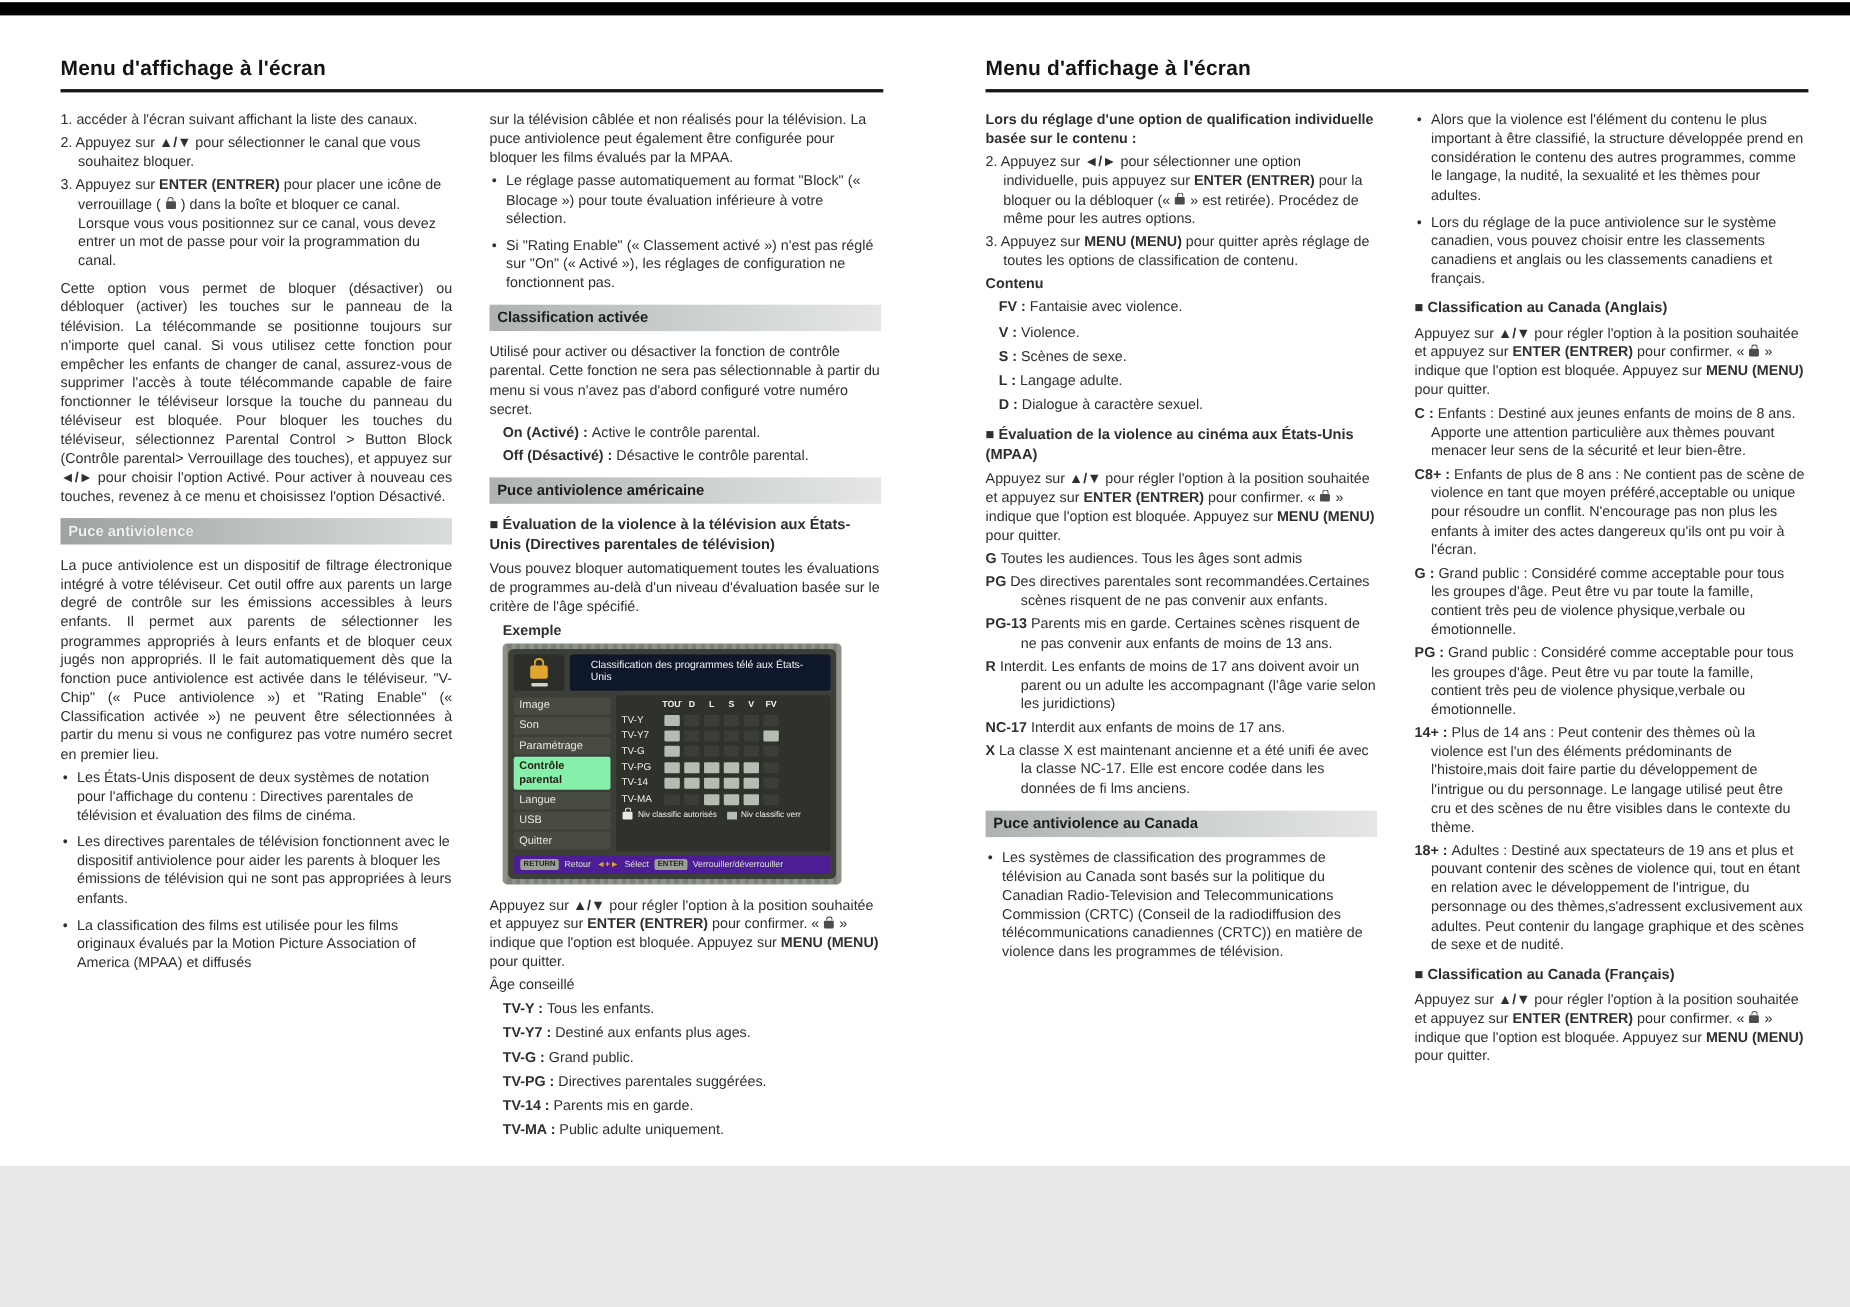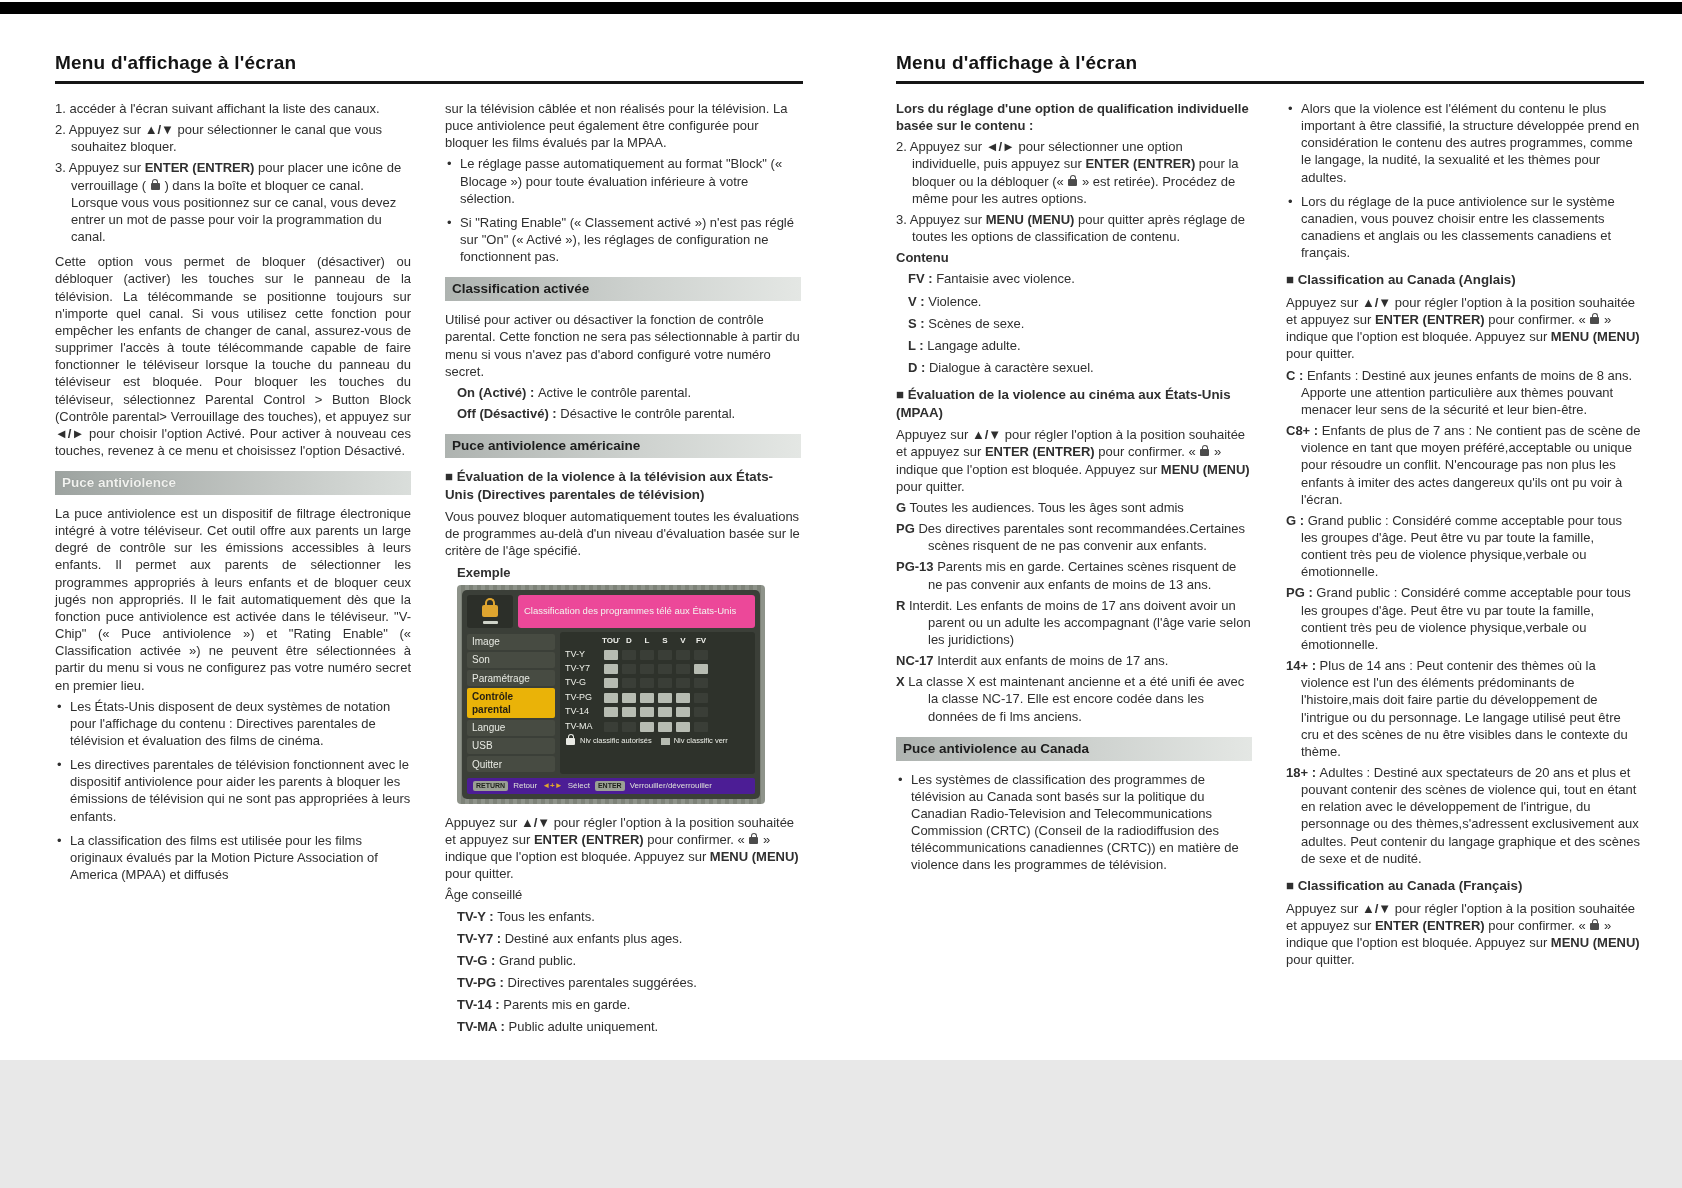--- a/index.html
+++ b/index.html
@@ -48,26 +48,26 @@
   .tvshot{width:308px;margin:4px 0 10px 12px;padding:5px;border-radius:4px;box-sizing:border-box;
           background:repeating-linear-gradient(90deg,#8e938a 0 4px,#7d8278 4px 8px);}
   .tv-inner{background:#3b3f38;border-radius:5px;padding:5px;}
   .tv-top{display:flex;gap:5px;margin-bottom:4px;}
   .tv-lockbadge{width:46px;background:#2c2f29;border-radius:3px;display:flex;flex-direction:column;
                 align-items:center;justify-content:center;padding:4px 0;}
   .biglock{position:relative;width:16px;height:12px;background:#dfa52f;border-radius:2px;margin-top:6px;}
   .biglock::before{content:"";position:absolute;left:3px;top:-7px;width:6px;height:6px;
                    border:2px solid #dfa52f;border-bottom:none;border-radius:5px 5px 0 0;}
   .keybar{width:15px;height:3px;background:#cfd3c9;margin-top:4px;border-radius:1px;}
-  .tv-title{flex:1;background:#ec4899;color:#f3f4ef;font-size:9.5px;line-height:1.15;display:flex;
-            align-items:center;padding:2px 6px;border-radius:3px;}
+  .tv-title{flex:1;background:#0f172a;color:#f3f4ef;font-size:9.5px;line-height:1.15;display:flex;
+            align-items:center;padding:2px 19px;border-radius:3px;}
   .tv-main{display:flex;gap:5px;}
   .tv-nav{width:88px;display:flex;flex-direction:column;gap:2px;padding:2px 0;}
   .tv-nav .li{color:#e8eae3;font-size:10px;padding:1.5px 5px;border-radius:2px;background:#474b42;}
-  .tv-nav .li.sel{background:#eab308;color:#241f12;font-weight:bold;}
+  .tv-nav .li.sel{background:#86efac;color:#241f12;font-weight:bold;}
   .tv-table{flex:1;background:#2e322b;border-radius:3px;padding:4px 5px 2px;}
   .tv-thead{display:flex;margin-left:37px;color:#f0f1ec;font-size:8px;font-weight:bold;}
   .tv-h{width:18px;text-align:center;overflow:hidden;}
   .tv-row{display:flex;align-items:center;margin:2.5px 0;}
   .tv-rowlabel{width:37px;color:#eef0e9;font-size:9px;}
   .tvcell{width:14px;height:10px;margin:0 2px;border-radius:1px;background:rgba(255,255,255,.06);}
   .tvcell.on{background:#b7bcb2;}
   .tv-legend{display:flex;align-items:center;gap:4px;color:#eef0e9;font-size:7.5px;margin:4px 0 1px;}
   .legbox{width:9px;height:7px;background:#b7bcb2;display:inline-block;margin-left:5px;}
   .tv-bar{margin-top:4px;background:#4c1d95;border-radius:2px;display:flex;align-items:center;gap:5px;
@@ -256,25 +256,25 @@
         <div class="secbar">Puce antiviolence au Canada</div>
         <p class="bullet">Les systèmes de classification des programmes de télévision au Canada sont basés sur la politique du Canadian Radio-Television and Telecommunications Commission (CRTC) (Conseil de la radiodiffusion des télécommunications canadiennes (CRTC)) en matière de violence dans les programmes de télévision.</p>
       </div>
 
       <div class="col">
         <p class="bullet">Alors que la violence est l'élément du contenu le plus important à être classifié, la structure développée prend en considération le contenu des autres programmes, comme le langage, la nudité, la sexualité et les thèmes pour adultes.</p>
         <p class="bullet">Lors du réglage de la puce antiviolence sur le système canadien, vous pouvez choisir entre les classements canadiens et anglais ou les classements canadiens et français.</p>
         <p class="subhead">■ Classification au Canada (Anglais)</p>
         <p class="body"><span>Appuyez sur </span><span class="b">▲/▼</span><span> pour régler l'option à la position souhaitée et appuyez sur </span><span class="b">ENTER (ENTRER)</span><span> pour confirmer. « </span><span class="ilock"></span><span> » indique que l'option est bloquée. Appuyez sur </span><span class="b">MENU (MENU)</span><span> pour quitter.</span></p>
         <p class="cdef"><span class="b">C : </span><span>Enfants : Destiné aux jeunes enfants de moins de 8 ans. Apporte une attention particulière aux thèmes pouvant menacer leur sens de la sécurité et leur bien-être.</span></p>
-        <p class="cdef"><span class="b">C8+ : </span><span>Enfants de plus de 7 ans : Ne contient pas de scène de violence en tant que moyen préféré,acceptable ou unique pour résoudre un conflit. N'encourage pas non plus les enfants à imiter des actes dangereux qu'ils ont pu voir à l'écran.</span></p>
+        <p class="cdef"><span class="b">C8+ : </span><span>Enfants de plus de 8 ans : Ne contient pas de scène de violence en tant que moyen préféré,acceptable ou unique pour résoudre un conflit. N'encourage pas non plus les enfants à imiter des actes dangereux qu'ils ont pu voir à l'écran.</span></p>
         <p class="cdef"><span class="b">G : </span><span>Grand public : Considéré comme acceptable pour tous les groupes d'âge. Peut être vu par toute la famille, contient très peu de violence physique,verbale ou émotionnelle.</span></p>
         <p class="cdef"><span class="b">PG : </span><span>Grand public : Considéré comme acceptable pour tous les groupes d'âge. Peut être vu par toute la famille, contient très peu de violence physique,verbale ou émotionnelle.</span></p>
         <p class="cdef"><span class="b">14+ : </span><span>Plus de 14 ans : Peut contenir des thèmes où la violence est l'un des éléments prédominants de l'histoire,mais doit faire partie du développement de l'intrigue ou du personnage. Le langage utilisé peut être cru et des scènes de nu être visibles dans le contexte du thème.</span></p>
-        <p class="cdef"><span class="b">18+ : </span><span>Adultes : Destiné aux spectateurs de 20 ans et plus et pouvant contenir des scènes de violence qui, tout en étant en relation avec le développement de l'intrigue, du personnage ou des thèmes,s'adressent exclusivement aux adultes. Peut contenir du langage graphique et des scènes de sexe et de nudité.</span></p>
+        <p class="cdef"><span class="b">18+ : </span><span>Adultes : Destiné aux spectateurs de 19 ans et plus et pouvant contenir des scènes de violence qui, tout en étant en relation avec le développement de l'intrigue, du personnage ou des thèmes,s'adressent exclusivement aux adultes. Peut contenir du langage graphique et des scènes de sexe et de nudité.</span></p>
         <p class="subhead">■ Classification au Canada (Français)</p>
         <p class="body"><span>Appuyez sur </span><span class="b">▲/▼</span><span> pour régler l'option à la position souhaitée et appuyez sur </span><span class="b">ENTER (ENTRER)</span><span> pour confirmer. « </span><span class="ilock"></span><span> » indique que l'option est bloquée. Appuyez sur </span><span class="b">MENU (MENU)</span><span> pour quitter.</span></p>
       </div>
     </div>
     <div class="pagefoot">
       <span class="frbadge">FR</span>
       <span class="pagenum">- 35</span>
     </div>
   </section>
 </div>

